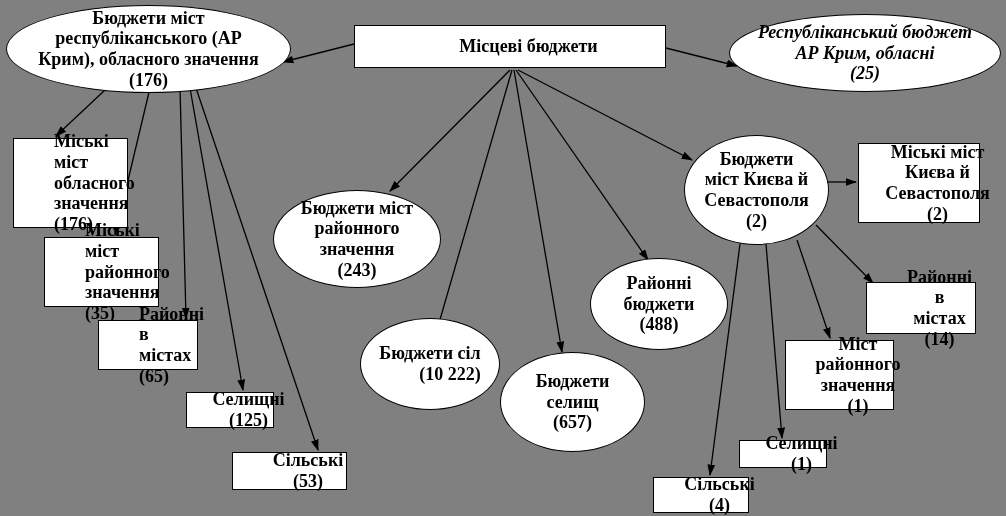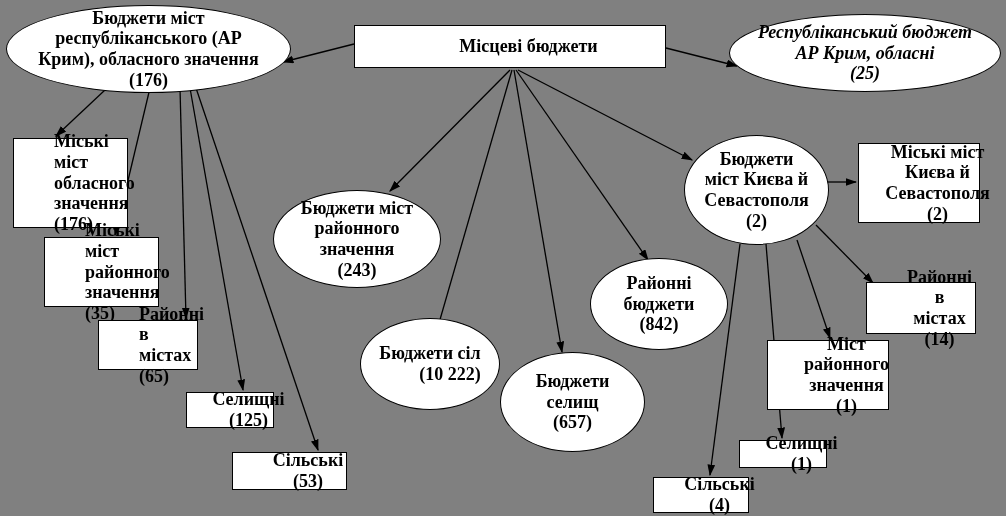--- a/index.html
+++ b/index.html
@@ -106,30 +106,30 @@
 районного
 значення
 (243)</div>
       <div class="node ellipse" style="left: 360px; top: 318px; width: 140px; height: 92px; text-align: right;">Бюджети сіл
 (10 222)</div>
       <div class="node ellipse" style="left: 500px; top: 352px; width: 145px; height: 100px;">Бюджети
 селищ
 (657)</div>
       <div class="node ellipse" style="left: 590px; top: 258px; width: 138px; height: 92px;">Районні
 бюджети
-(842)</div>
+(488)</div>
       <div class="node ellipse" style="left: 684px; top: 135px; width: 145px; height: 110px;">Бюджети
 міст Києва й
 Севастополя
 (2)</div>
       <div class="node rect" style="left: 858px; top: 143px; width: 122px; height: 80px;">Міські міст
 Києва й
 Севастополя
 (2)</div>
       <div class="node rect" style="left: 866px; top: 282px; width: 110px; height: 52px;">Районні в
 містах (14)</div>
-      <div class="node rect" style="left: 767px; top: 340px; width: 122px; height: 70px;">Міст
+      <div class="node rect" style="left: 785px; top: 340px; width: 109px; height: 70px;">Міст
 районного
 значення (1)</div>
       <div class="node rect" style="left: 739px; top: 440px; width: 88px; height: 28px;">Селищні (1)</div>
       <div class="node rect" style="left: 653px; top: 477px; width: 96px; height: 36px;">Сільські (4)</div>
     </div>
 </div>
 
 </body></html>

